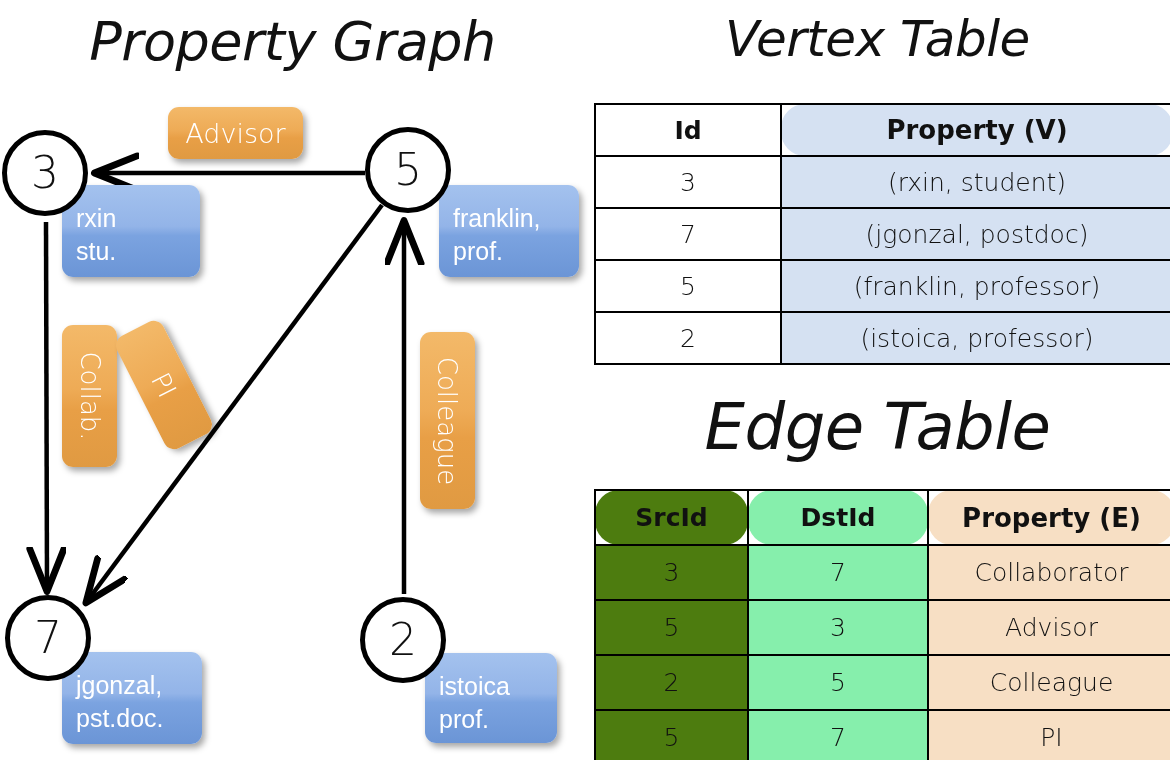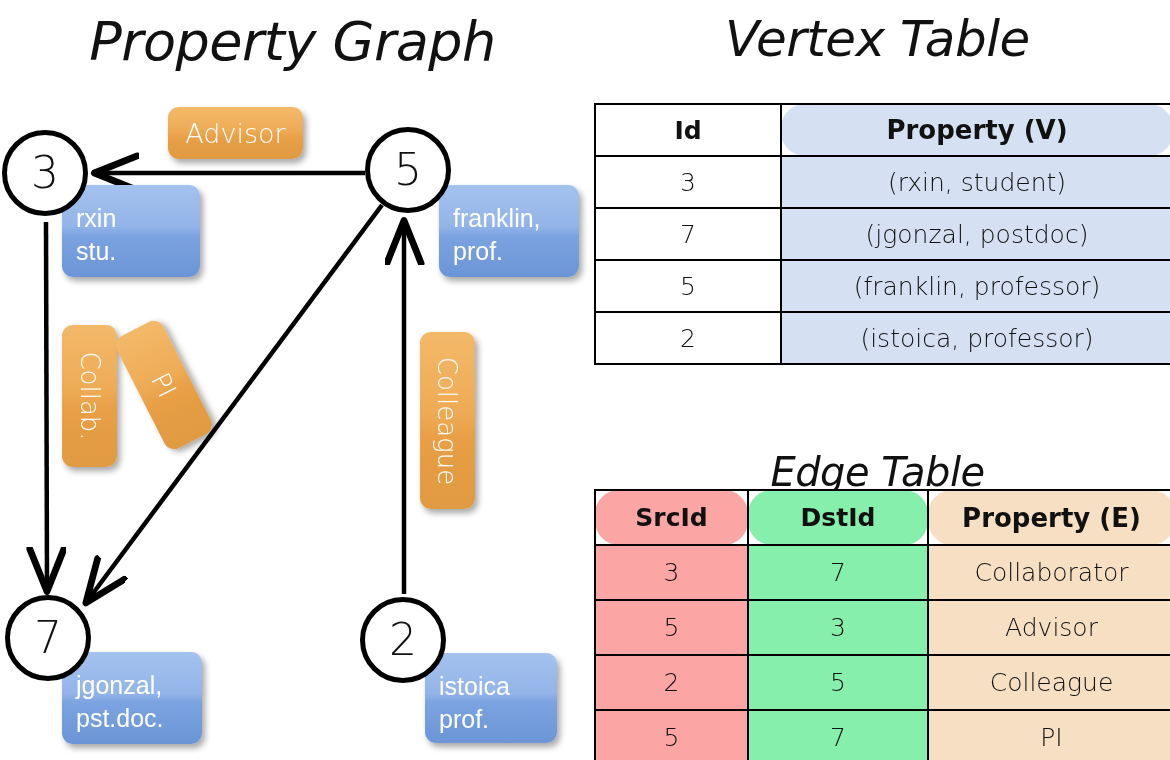--- a/index.html
+++ b/index.html
@@ -34,23 +34,22 @@
   }
   #title-vertex-table {
     left: 585px; top: 10px; width: 585px;
     text-align: center;
     font-size: 50px;
     line-height: 58px;
   }
   #title-edge-table {
     left: 585px; top: 398px; width: 585px;
     text-align: center;
-    font-size: 40px;
+    font-size: 64px;
     line-height: 58px;
-    margin-top: 45px;
   }
 
   
   #graph-panel {
     position: absolute;
     left: 0; top: 0;
     width: 585px; height: 760px;
   }
   #graph-edges {
     position: absolute;
@@ -172,21 +171,21 @@
   }
   #vertex-table th, #vertex-table td { font-size: 25px; height: 50px; }
   #vertex-table .col-id   { width: 184px; background: #ffffff; }
   #vertex-table .col-prop { width: 390px; background: #d5e1f2; }
   #vertex-table th.col-prop { font-size: 26px; }
 
   #edge-table {
     left: 594px; top: 489px; width: 574px;
   }
   #edge-table th, #edge-table td { font-size: 25px; height: 53px; }
-  #edge-table .col-src  { width: 151px; background: #fca5a5; }
+  #edge-table .col-src  { width: 151px; background: #4d7c0f; }
   #edge-table .col-dst  { width: 178px; background: #86efac; }
   #edge-table .col-prop { width: 245px; background: #f7dfc4; }
   #edge-table th.col-prop { font-size: 26px; }
 </style>
 </head>
 <body>
 
 <div class="title" id="title-property-graph">Property Graph</div>
 
 <div class="title" id="title-vertex-table">Vertex Table</div>

